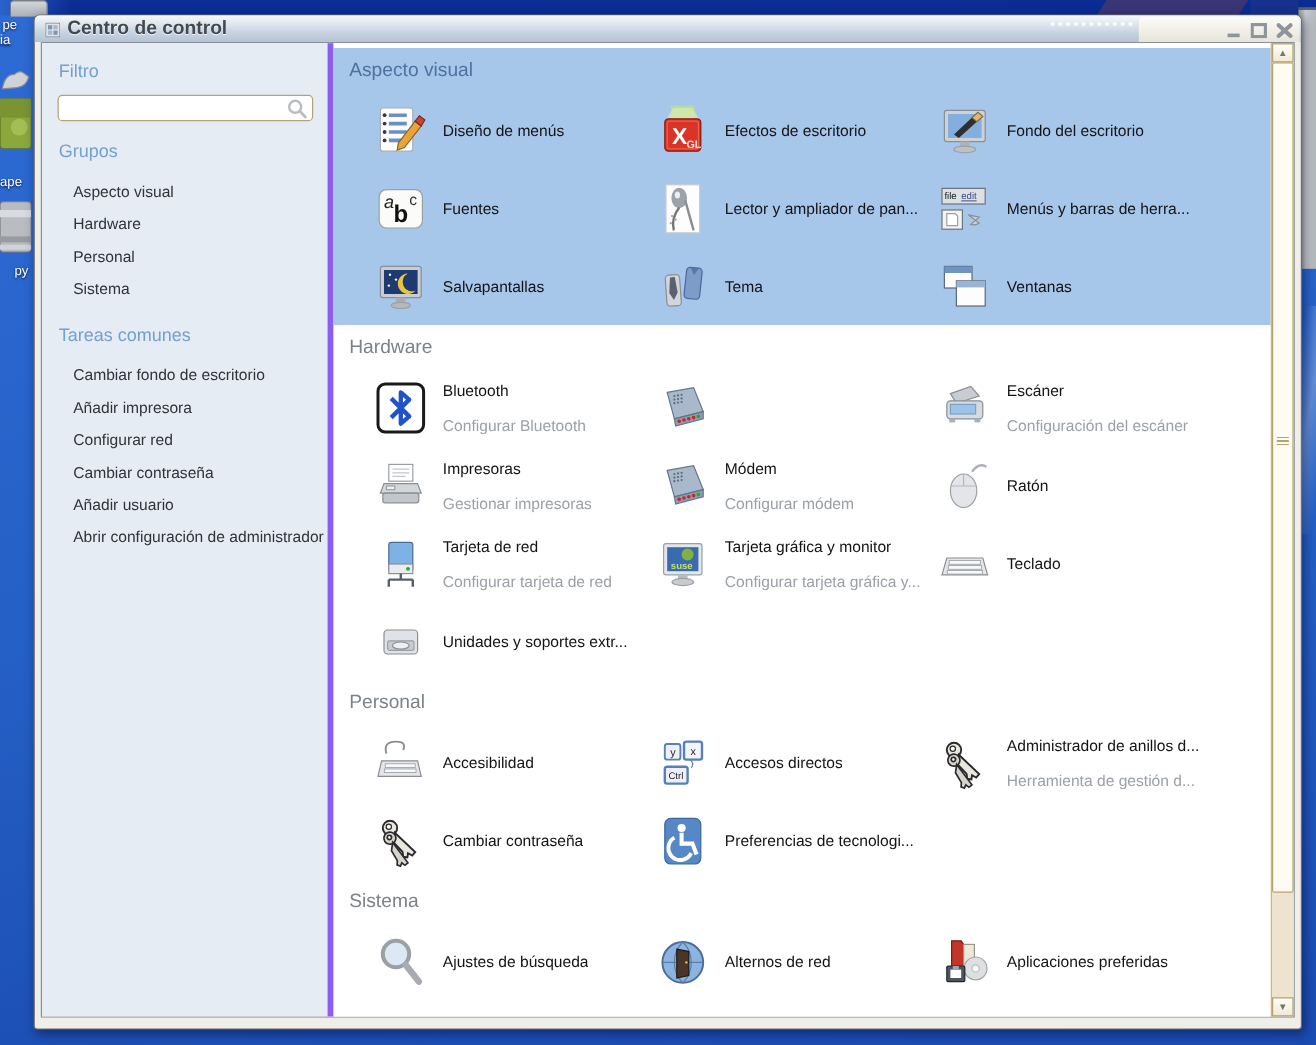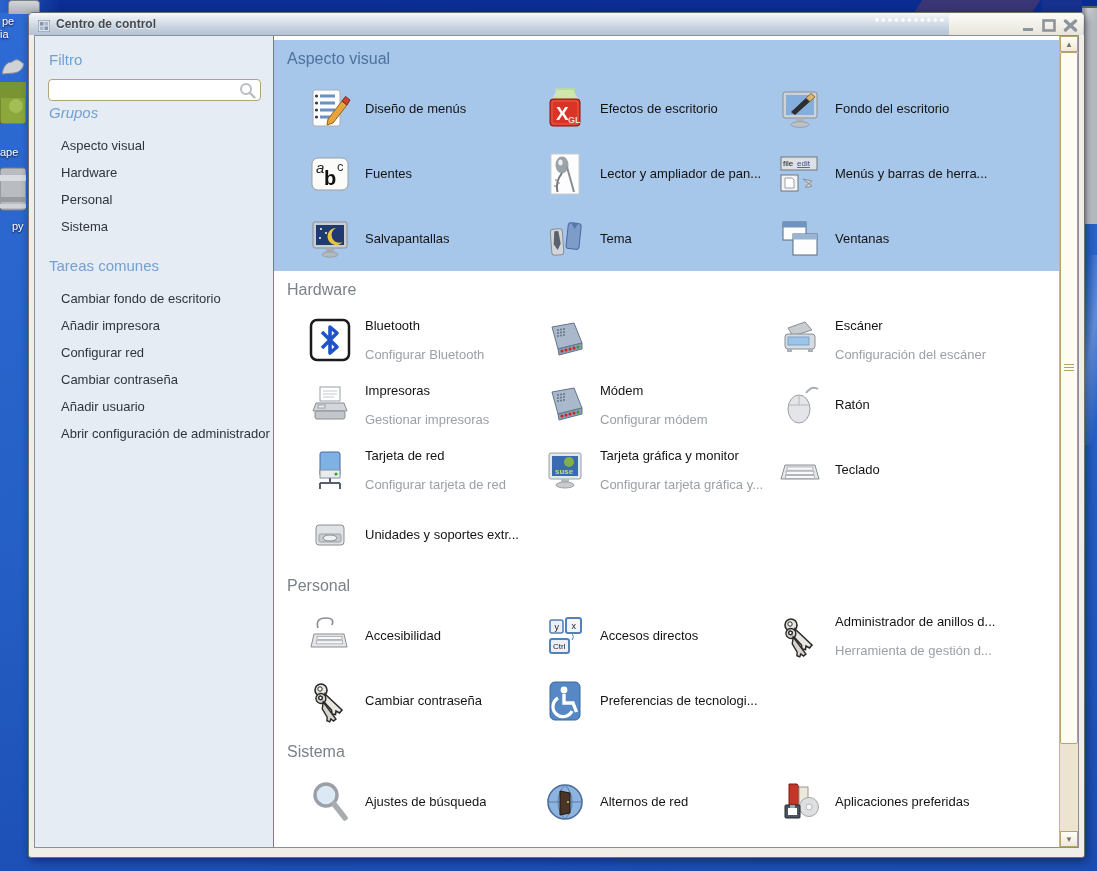--- a/index.html
+++ b/index.html
@@ -22,36 +22,36 @@
     position:absolute;left:28px;top:12px;width:1057px;height:846px;
     background:#efeee8;border:1px solid #6f6f6b;border-radius:5px 5px 3px 3px;
     box-shadow:2px 3px 10px rgba(0,0,30,.45);box-sizing:border-box;
   }
   .titlebar{
     position:absolute;left:0;top:0;right:0;height:22px;
     background:linear-gradient(#f6f8fa,#c4d0de 70%,#b5c3d4);
     border-radius:4px 4px 0 0;display:flex;align-items:center;gap:6px;padding-left:9px;
   }
   .win-icon{width:12px;height:12px;display:inline-block;}
-  .title{font-size:12px;font-weight:bold;color:#43494f;text-shadow:0 1px 0 rgba(255,255,255,.8);}
+  .title{font-size:16px;font-weight:bold;color:#43494f;text-shadow:0 1px 0 rgba(255,255,255,.8);}
   .tb-panel{position:absolute;right:1px;top:1px;width:134px;height:21px;background:linear-gradient(#fcfbf7,#e7e5da);border-radius:4px 4px 0 0;}
   .tb-dots{position:absolute;right:140px;top:4px;width:70px;height:6px;
     background-image:radial-gradient(circle at 3px 3px,#fbfbfb 1.6px,rgba(255,255,255,0) 1.9px);
     background-size:6.5px 6px;background-repeat:repeat-x;}
   .tb-buttons{position:absolute;right:6px;top:5px;display:flex;gap:5px;align-items:center;}
   .tb-btn{width:16px;height:14px;display:flex;align-items:flex-end;justify-content:center;cursor:default;}
   
   .win-body{
     position:absolute;left:5px;right:5px;top:22px;bottom:9px;
     background:#fff;border:1px solid #8a9098;display:flex;box-sizing:border-box;
   }
   
-  .sidebar{width:238px;flex:0 0 238px;background:#e5ecf4;border-right:1px solid #8b5cf6;overflow:hidden;}
+  .sidebar{width:238px;flex:0 0 238px;background:#e5ecf4;border-right:5px solid #8b5cf6;overflow:hidden;}
   .side-header{color:#74a0cf;font-size:15px;padding:14px 0 0 14px;line-height:20px;}
-  .side-header.grupos{padding-top:2px;font-style:italic;}
+  .side-header.grupos{padding-top:16px;}
   .side-header.tareas{padding-top:16px;}
   .search-row{margin:9px 12px 0 13px;position:relative;}
   .search-row input{
     width:100%;height:22px;box-sizing:border-box;border:1px solid #b3a377;border-radius:4px;
     padding:0 26px 0 6px;font-size:13px;background:#fff;outline:none;
   }
   .search-glyph{position:absolute;right:5px;top:3px;width:17px;height:17px;}
   .side-list{list-style:none;margin:9px 0 0 0;padding:0;}
   .side-list li{height:27px;line-height:27px;padding-left:26px;font-size:13px;color:#30343a;cursor:default;white-space:nowrap;overflow:hidden;}
   

